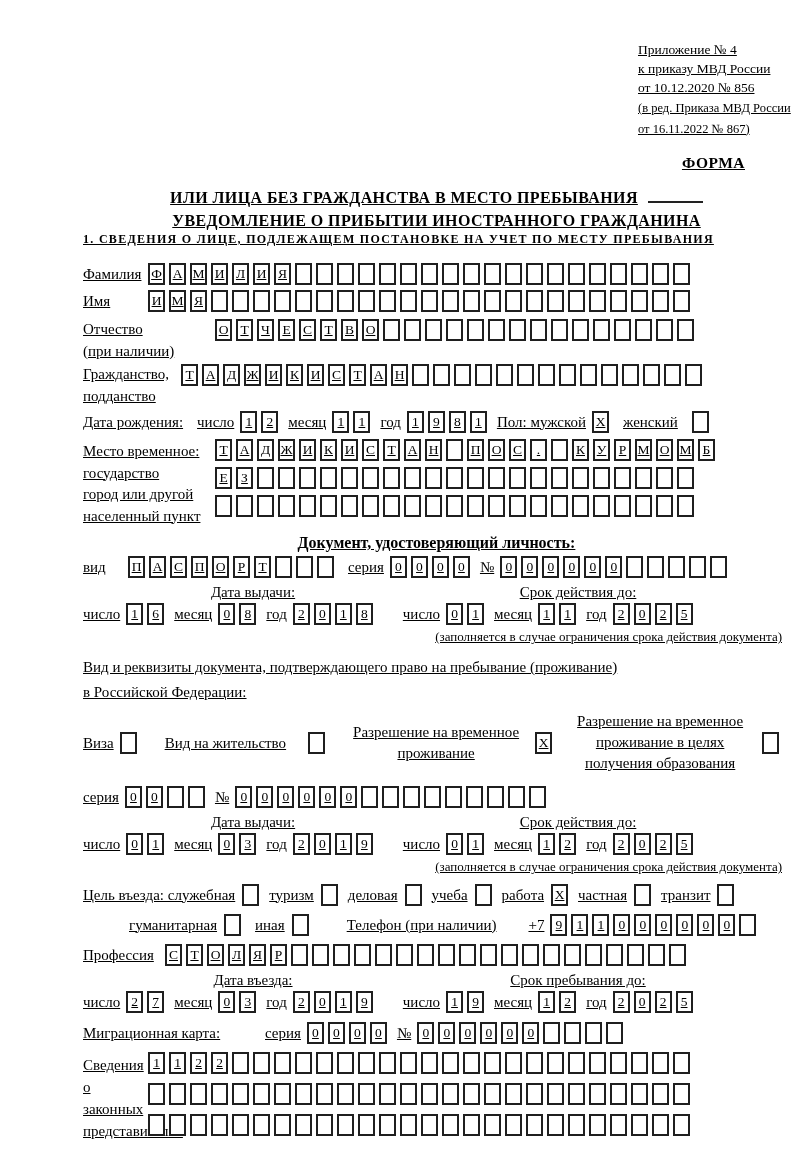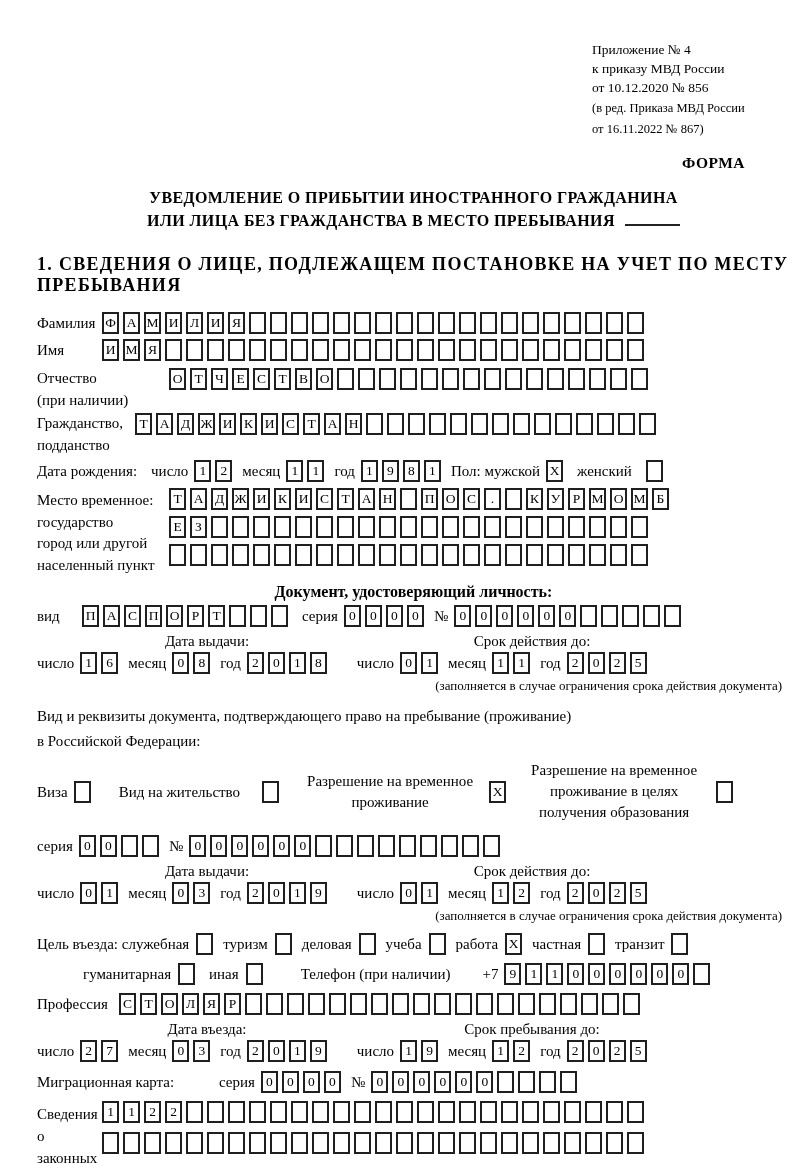--- a/index.html
+++ b/index.html
@@ -2,31 +2,31 @@
 <html><head>
 <meta charset="utf-8">
 <style>
   * { box-sizing: border-box; }
   html,body { margin:0; padding:0; }
   body {
     width:800px; height:1163px; background:#ffffff; color:#000;
     font-family:"Liberation Serif","DejaVu Serif",serif;
     font-size:15px; overflow:hidden;
   }
-  .page { position:relative; width:800px; height:1003px; padding:40px 10px 0 37px; }
+  .page { position:relative; width:800px; height:1003px; padding:40px 10px 0 83px;text-decoration:underline; }
 
   
   .hdr { margin-left:555px; width:200px; line-height:19px; font-size:13.5px; }
   .hdr .sub { font-size:12.5px; line-height:17.5px; margin-top:3px; }
   .forma { text-align:right; font-weight:bold; font-size:15.5px; margin:16px 45px 0 0; letter-spacing:.5px; }
 
   .title { text-align:center; font-weight:bold; font-size:16px; margin-top:14px; line-height:23px; letter-spacing:.4px; }
   .uline { display:inline-block; width:55px; border-bottom:2px solid #222; height:14px; margin-left:10px; }
 
-  .sec1 { font-weight:bold; font-size:18px; letter-spacing:1.3px; margin-top:22px; }
+  .sec1 { font-weight:bold; font-size:12px; letter-spacing:1.3px; }
 
   
   .cells { display:inline-flex; gap:4px; vertical-align:middle; }
   .cell, .cbox {
     width:17px; height:22px; flex:none; display:inline-flex; align-items:center; justify-content:center;
     border:2px solid #1f1f1f; font-size:13.5px; line-height:1; background:#fff;
   }
   .cbox { vertical-align:middle; }
 
   .frow { display:flex; align-items:flex-start; margin-top:5px; }
@@ -67,22 +67,22 @@
     <div>Приложение № 4</div>
     <div>к приказу МВД России</div>
     <div>от 10.12.2020 № 856</div>
     <div class="sub">(в ред. Приказа МВД России</div>
     <div class="sub">от 16.11.2022 № 867)</div>
   </div>
 
   <div class="forma">ФОРМА</div>
 
   <div class="title">
+    <div><span>ИЛИ ЛИЦА БЕЗ ГРАЖДАНСТВА В МЕСТО ПРЕБЫВАНИЯ</span><span class="uline"></span></div>
     <div>УВЕДОМЛЕНИЕ О ПРИБЫТИИ ИНОСТРАННОГО ГРАЖДАНИНА</div>
-    <div><span>ИЛИ ЛИЦА БЕЗ ГРАЖДАНСТВА В МЕСТО ПРЕБЫВАНИЯ</span><span class="uline"></span></div>
   </div>
 
   <div class="sec1">1. СВЕДЕНИЯ О ЛИЦЕ, ПОДЛЕЖАЩЕМ ПОСТАНОВКЕ НА УЧЕТ ПО МЕСТУ ПРЕБЫВАНИЯ</div>
 
   <div class="frow" style="margin-top:16px;">
     <div class="lbl w65">Фамилия</div>
     <div class="cells">
         <span class="cell">Ф</span>
         <span class="cell">А</span>
         <span class="cell">М</span>

